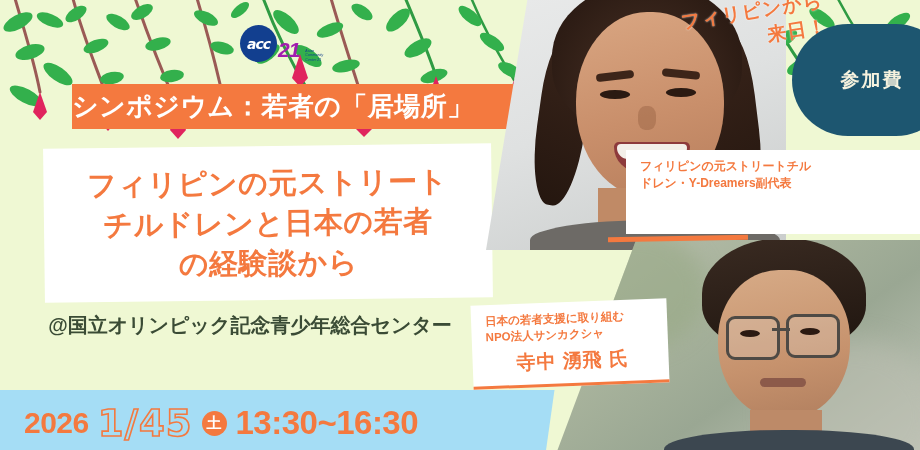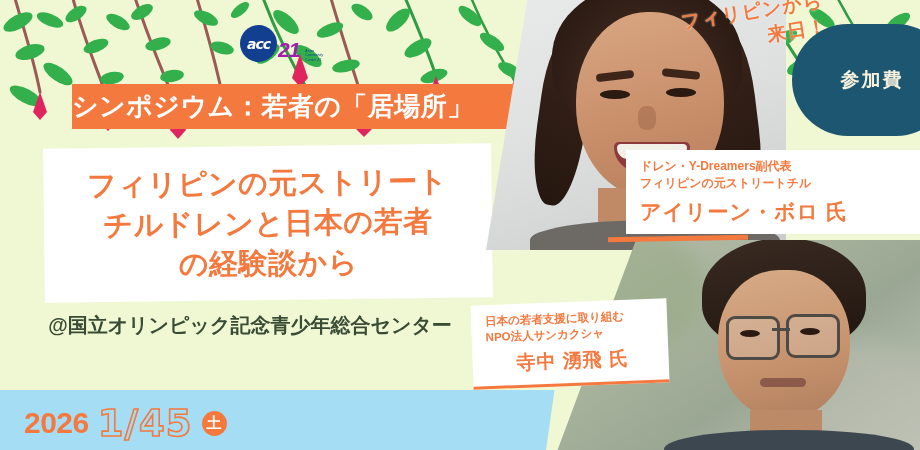--- a/index.html
+++ b/index.html
@@ -258,23 +258,22 @@
   <div class="ph-come">
     <div>フィリピンから</div>
     <div>来日！</div>
   </div>
 
   <div class="free-badge">
     <div class="free-1">参加費</div>
   </div>
 
   <div class="sp-card sp1">
+    <div class="sp-role">フィリピンの元ストリートチル</div>
     <div class="sp-role">ドレン・Y-Dreamers副代表</div>
-    <div class="sp-role">フィリピンの元ストリートチル</div>
-    <div class="sp-name">アイリーン・ボロ 氏</div>
   </div>
 
   <div class="photo photo2">
     <div class="p2-bg"></div>
     <div class="p2-blur1"></div>
     <div class="p2-blur2"></div>
     <div class="p2-hair"></div>
     <div class="p2-face"></div>
     <div class="p2-neck"></div>
     <div class="p2-shirt"></div>
@@ -292,15 +291,16 @@
     <div class="sp-role">日本の若者支援に取り組む</div>
     <div class="sp-role">NPO法人サンカクシャ</div>
     <div class="sp-name">寺中 湧飛 氏</div>
   </div>
 
   <div class="datebar"></div>
   <div class="dateinner">
     <span class="d-year">2026</span>
     <span class="d-md">1/45</span>
     <span class="d-dow">土</span>
+    <span class="d-time">13:30~16:30</span>
   </div>
 
 </div>
 
 </body></html>

